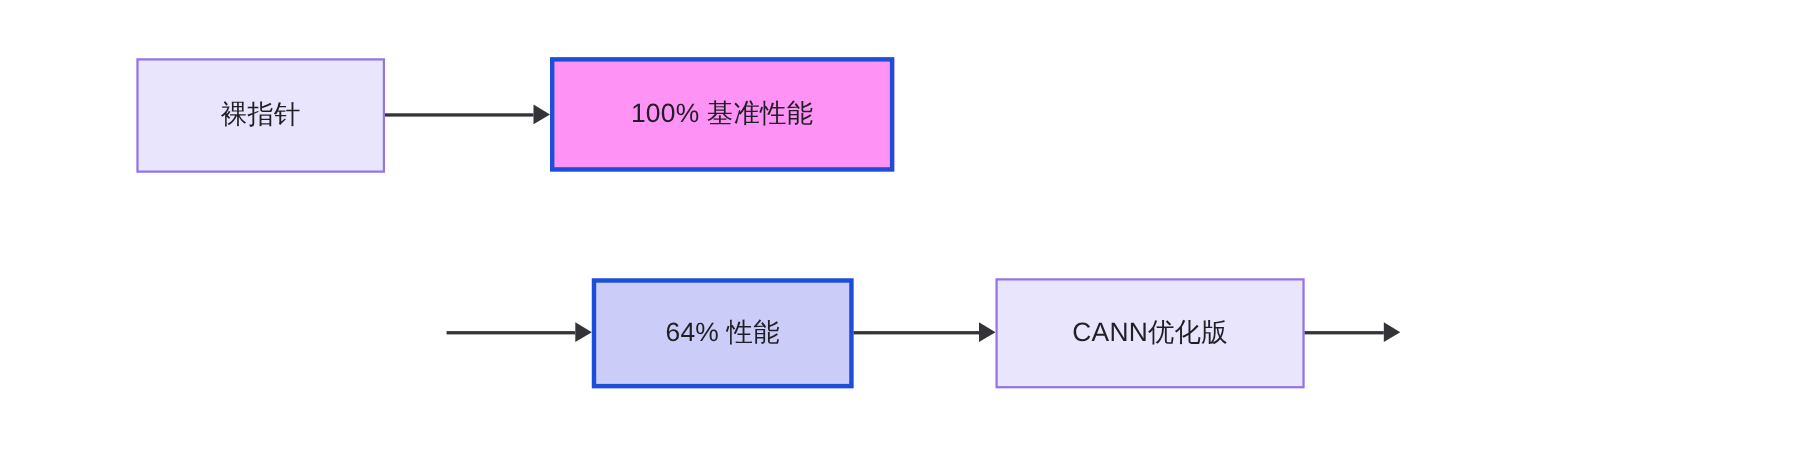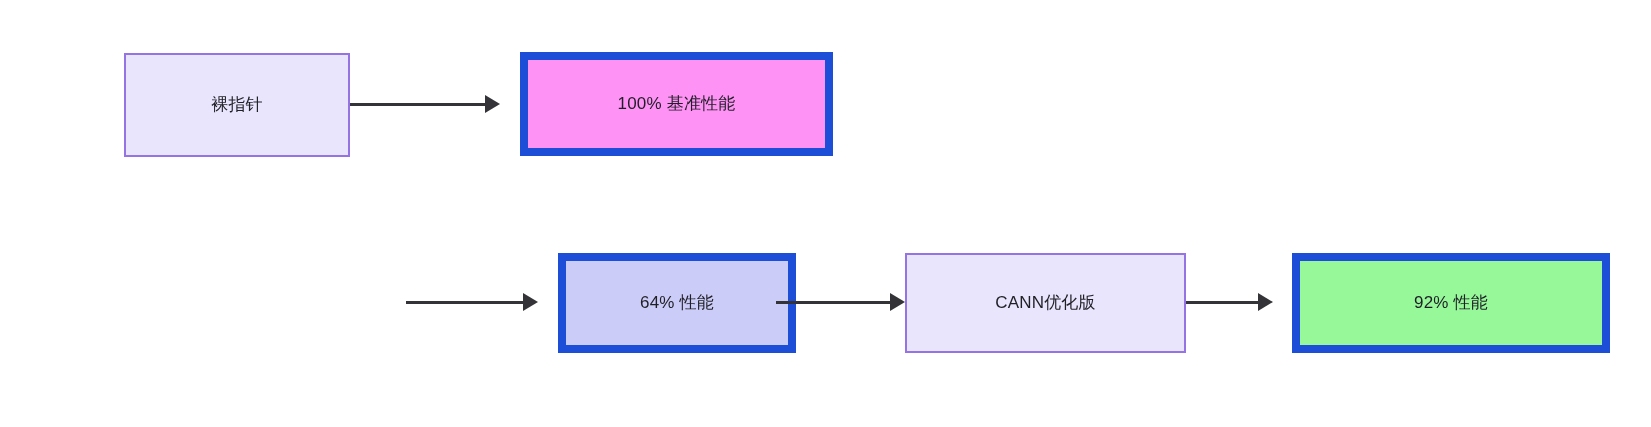--- a/index.html
+++ b/index.html
@@ -20,32 +20,31 @@
     background: #ffffff;
   }
   .node {
     position: absolute;
     box-sizing: border-box;
     display: flex;
     align-items: center;
     justify-content: center;
     text-align: center;
     color: #1f1f26;
-    font-size: 17px;
+    font-size: 24px;
     line-height: 1.25;
     letter-spacing: 0.2px;
     white-space: nowrap;
   }
   .node-plain {
     background: #e9e5fc;
     border: 2px solid #9673e4;
   }
   .node-strong {
-    border: 8px solid #1d4ed8;
-    margin-left: 20px;
+    border: 4px solid #1d4ed8;
   }
   .node-pink   { background: #ff92f5; }
   .node-blue   { background: #ccccf8; }
   .node-green  { background: #97f89a; }
 
   .edge {
     position: absolute;
     height: 0;
     border-top: 3px solid #333338;
   }
@@ -85,17 +84,14 @@
   <div class="edge" style="left:776px; top:301px; width:114px;"></div>
   <div class="arrowhead" style="left:890px; top:293px;"></div>
 
   <div class="node node-plain" style="left:905px; top:253px; width:281px; height:100px;">
     <span>CANN优化版</span>
   </div>
 
   <div class="edge" style="left:1186px; top:301px; width:72px;"></div>
   <div class="arrowhead" style="left:1258px; top:293px;"></div>
 
-  <div class="node node-strong node-green" style="left:1272px; top:253px; width:318px; height:100px;">
-    <span>92% 性能</span>
-  </div>
 
 </div>
 
 </body></html>

